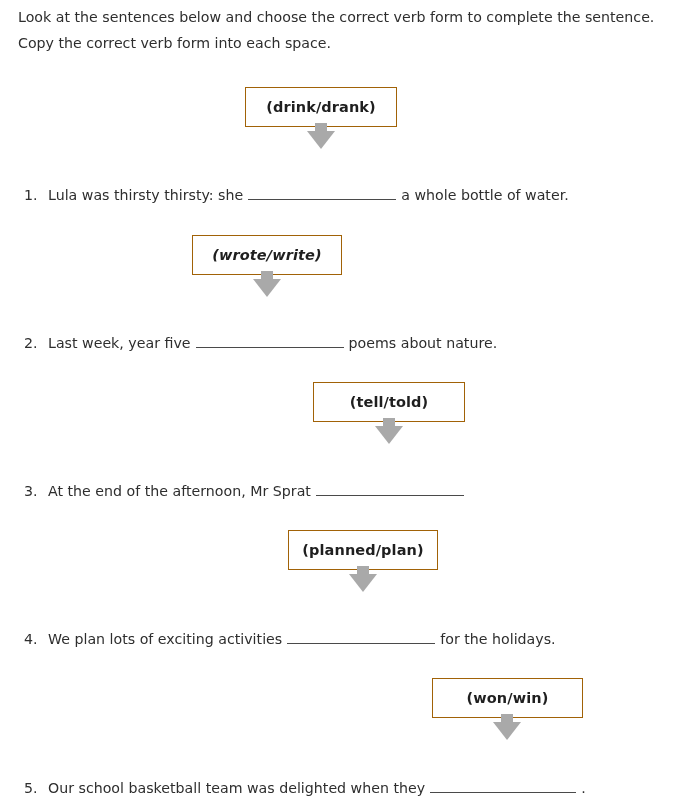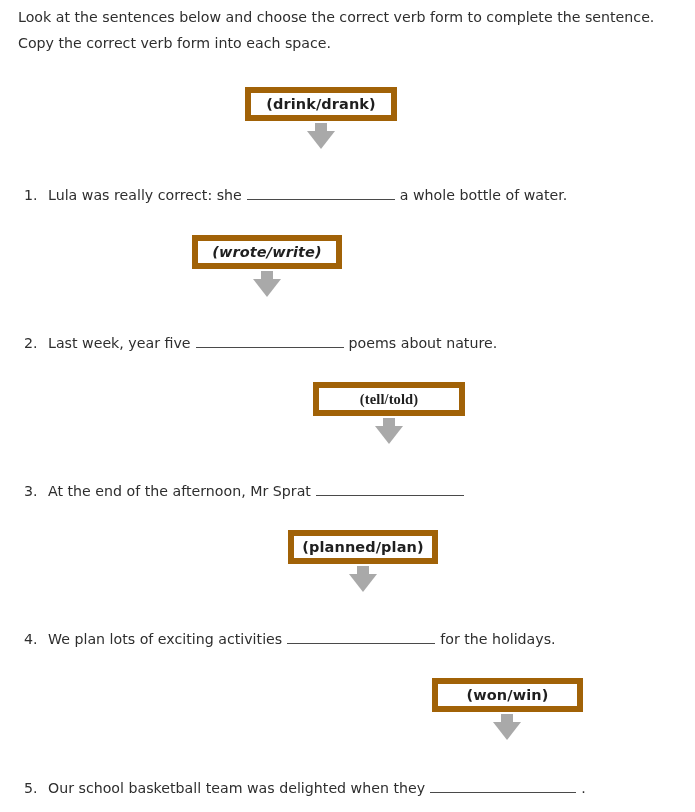--- a/index.html
+++ b/index.html
@@ -25,23 +25,23 @@
     line-height: 26px;
     color: #2e2e2e;
   }
   .instructions div { white-space: nowrap; }
 
   
   .box-group {
     position: absolute;
   }
   .word-box {
-    border: 6px solid #a16207;
+    border: 1px solid #a16207;
     background: #ffffff;
-    height: 34px;
+    height: 40px;
     box-sizing: border-box;
     display: flex;
     align-items: center;
     justify-content: center;
     font-size: 14.5px;
     font-weight: bold;
     color: #1f1f1f;
     letter-spacing: 0.1px;
   }
   .arrow {
@@ -105,40 +105,40 @@
 
 <div class="box-group" style="left:245px; top:87px; width:152px;">
   <div class="word-box">(drink/drank)</div>
   <div class="arrow" style="left:62px;">
     <div class="shaft"></div>
     <div class="head"></div>
   </div>
 </div>
 <div class="sentence" style="top:185px;">
   <span class="num">1.</span>
-  <span class="frag">Lula was really correct: she</span>
+  <span class="frag">Lula was thirsty thirsty: she</span>
   <span class="blank"></span>
   <span class="frag">a whole bottle of water.</span>
 </div>
 
 <div class="box-group" style="left:192px; top:235px; width:150px;font-style:italic;">
   <div class="word-box">(wrote/write)</div>
   <div class="arrow" style="left:61px;">
     <div class="shaft"></div>
     <div class="head"></div>
   </div>
 </div>
 <div class="sentence" style="top:333px;">
   <span class="num">2.</span>
   <span class="frag">Last week, year five</span>
   <span class="blank"></span>
   <span class="frag">poems about nature.</span>
 </div>
 
-<div class="box-group" style="left:313px; top:382px; width:152px;font-family:Liberation Serif, serif;">
+<div class="box-group" style="left:313px; top:382px; width:152px;">
   <div class="word-box">(tell/told)</div>
   <div class="arrow" style="left:62px;">
     <div class="shaft"></div>
     <div class="head"></div>
   </div>
 </div>
 <div class="sentence" style="top:481px;">
   <span class="num">3.</span>
   <span class="frag">At the end of the afternoon, Mr Sprat</span>
   <span class="blank"></span>

